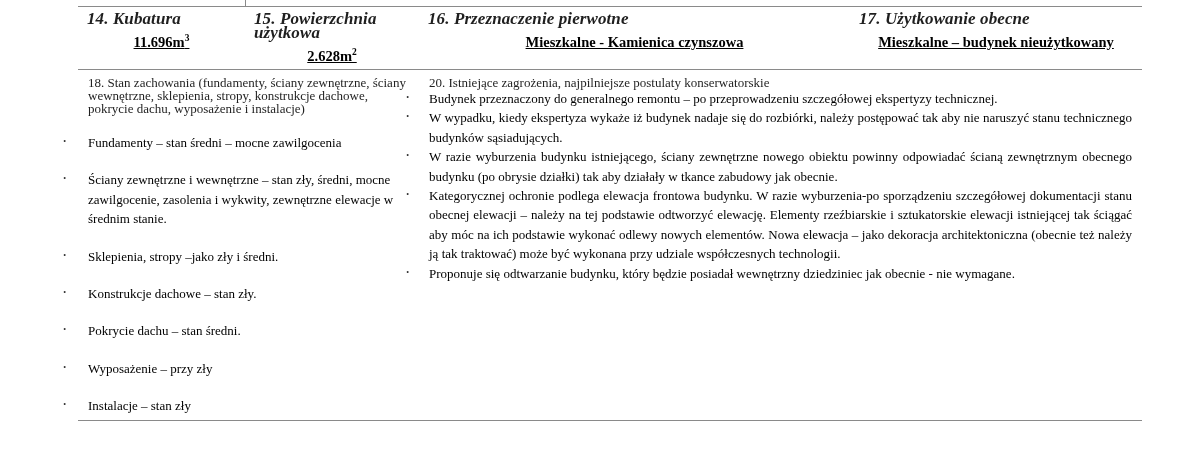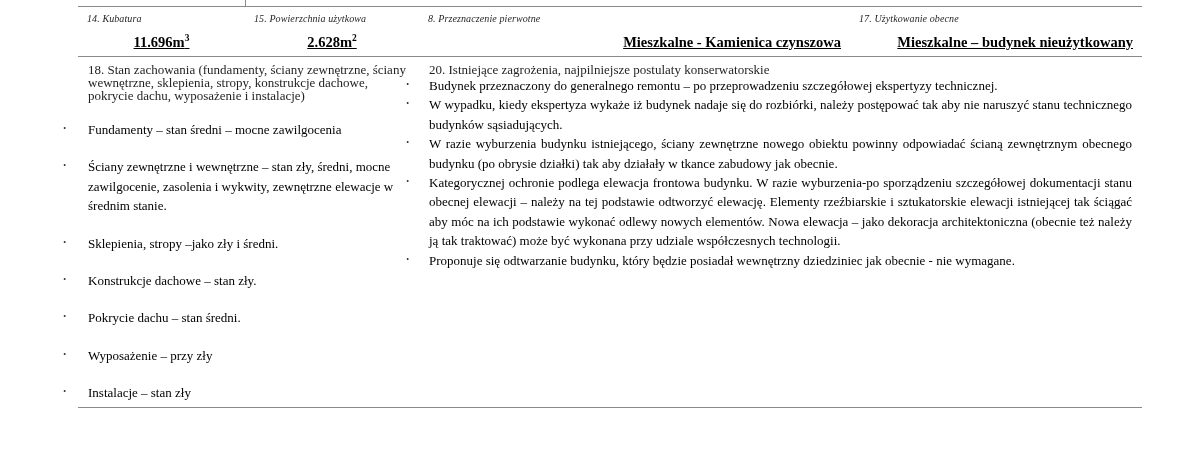--- a/index.html
+++ b/index.html
@@ -55,36 +55,37 @@
   .vline-l { border-left: 1px solid #8a8a8a; margin-top: 24px; }
 
   .cell-inner {
     padding: 5px 9px 4px 9px;
     height: 100%;
     box-sizing: border-box;
   }
 
   .field-label {
     font-style: italic;
-    font-size: 10px;
+    font-size: 17px;
     line-height: 14px;
     color: #1f1f1f;
     letter-spacing: 0.1px;
+    font-weight: bold;
   }
 
   .field-value {
     font-weight: bold;
     font-size: 14.5px;
     line-height: 18px;
     margin-top: 7px;
     color: #000;
     text-decoration: underline;
   }
   .field-value.center { text-align: center; }
-  .field-value.left   { text-align: right; }
+  .field-value.left   { text-align: center; }
   .field-value sup {
     font-size: 9.5px;
     vertical-align: super;
     line-height: 0;
   }
 
   
   .desc-cell-inner {
     padding: 6px 10px 4px 10px;
     box-sizing: border-box;
@@ -167,21 +168,21 @@
           </div>
         </td>
         <td class="vline-l">
           <div class="cell-inner">
             <div class="field-label">15. Powierzchnia użytkowa</div>
             <div class="field-value center"><span>2.628m</span><sup>2</sup></div>
           </div>
         </td>
         <td class="vline-l">
           <div class="cell-inner">
-            <div class="field-label">8. Przeznaczenie pierwotne</div>
+            <div class="field-label">16. Przeznaczenie pierwotne</div>
             <div class="field-value left"><span>Mieszkalne - Kamienica czynszowa</span></div>
           </div>
         </td>
         <td class="vline-l">
           <div class="cell-inner">
             <div class="field-label">17. Użytkowanie obecne</div>
             <div class="field-value left"><span>Mieszkalne – budynek nieużytkowany</span></div>
           </div>
         </td>
       </tr>

